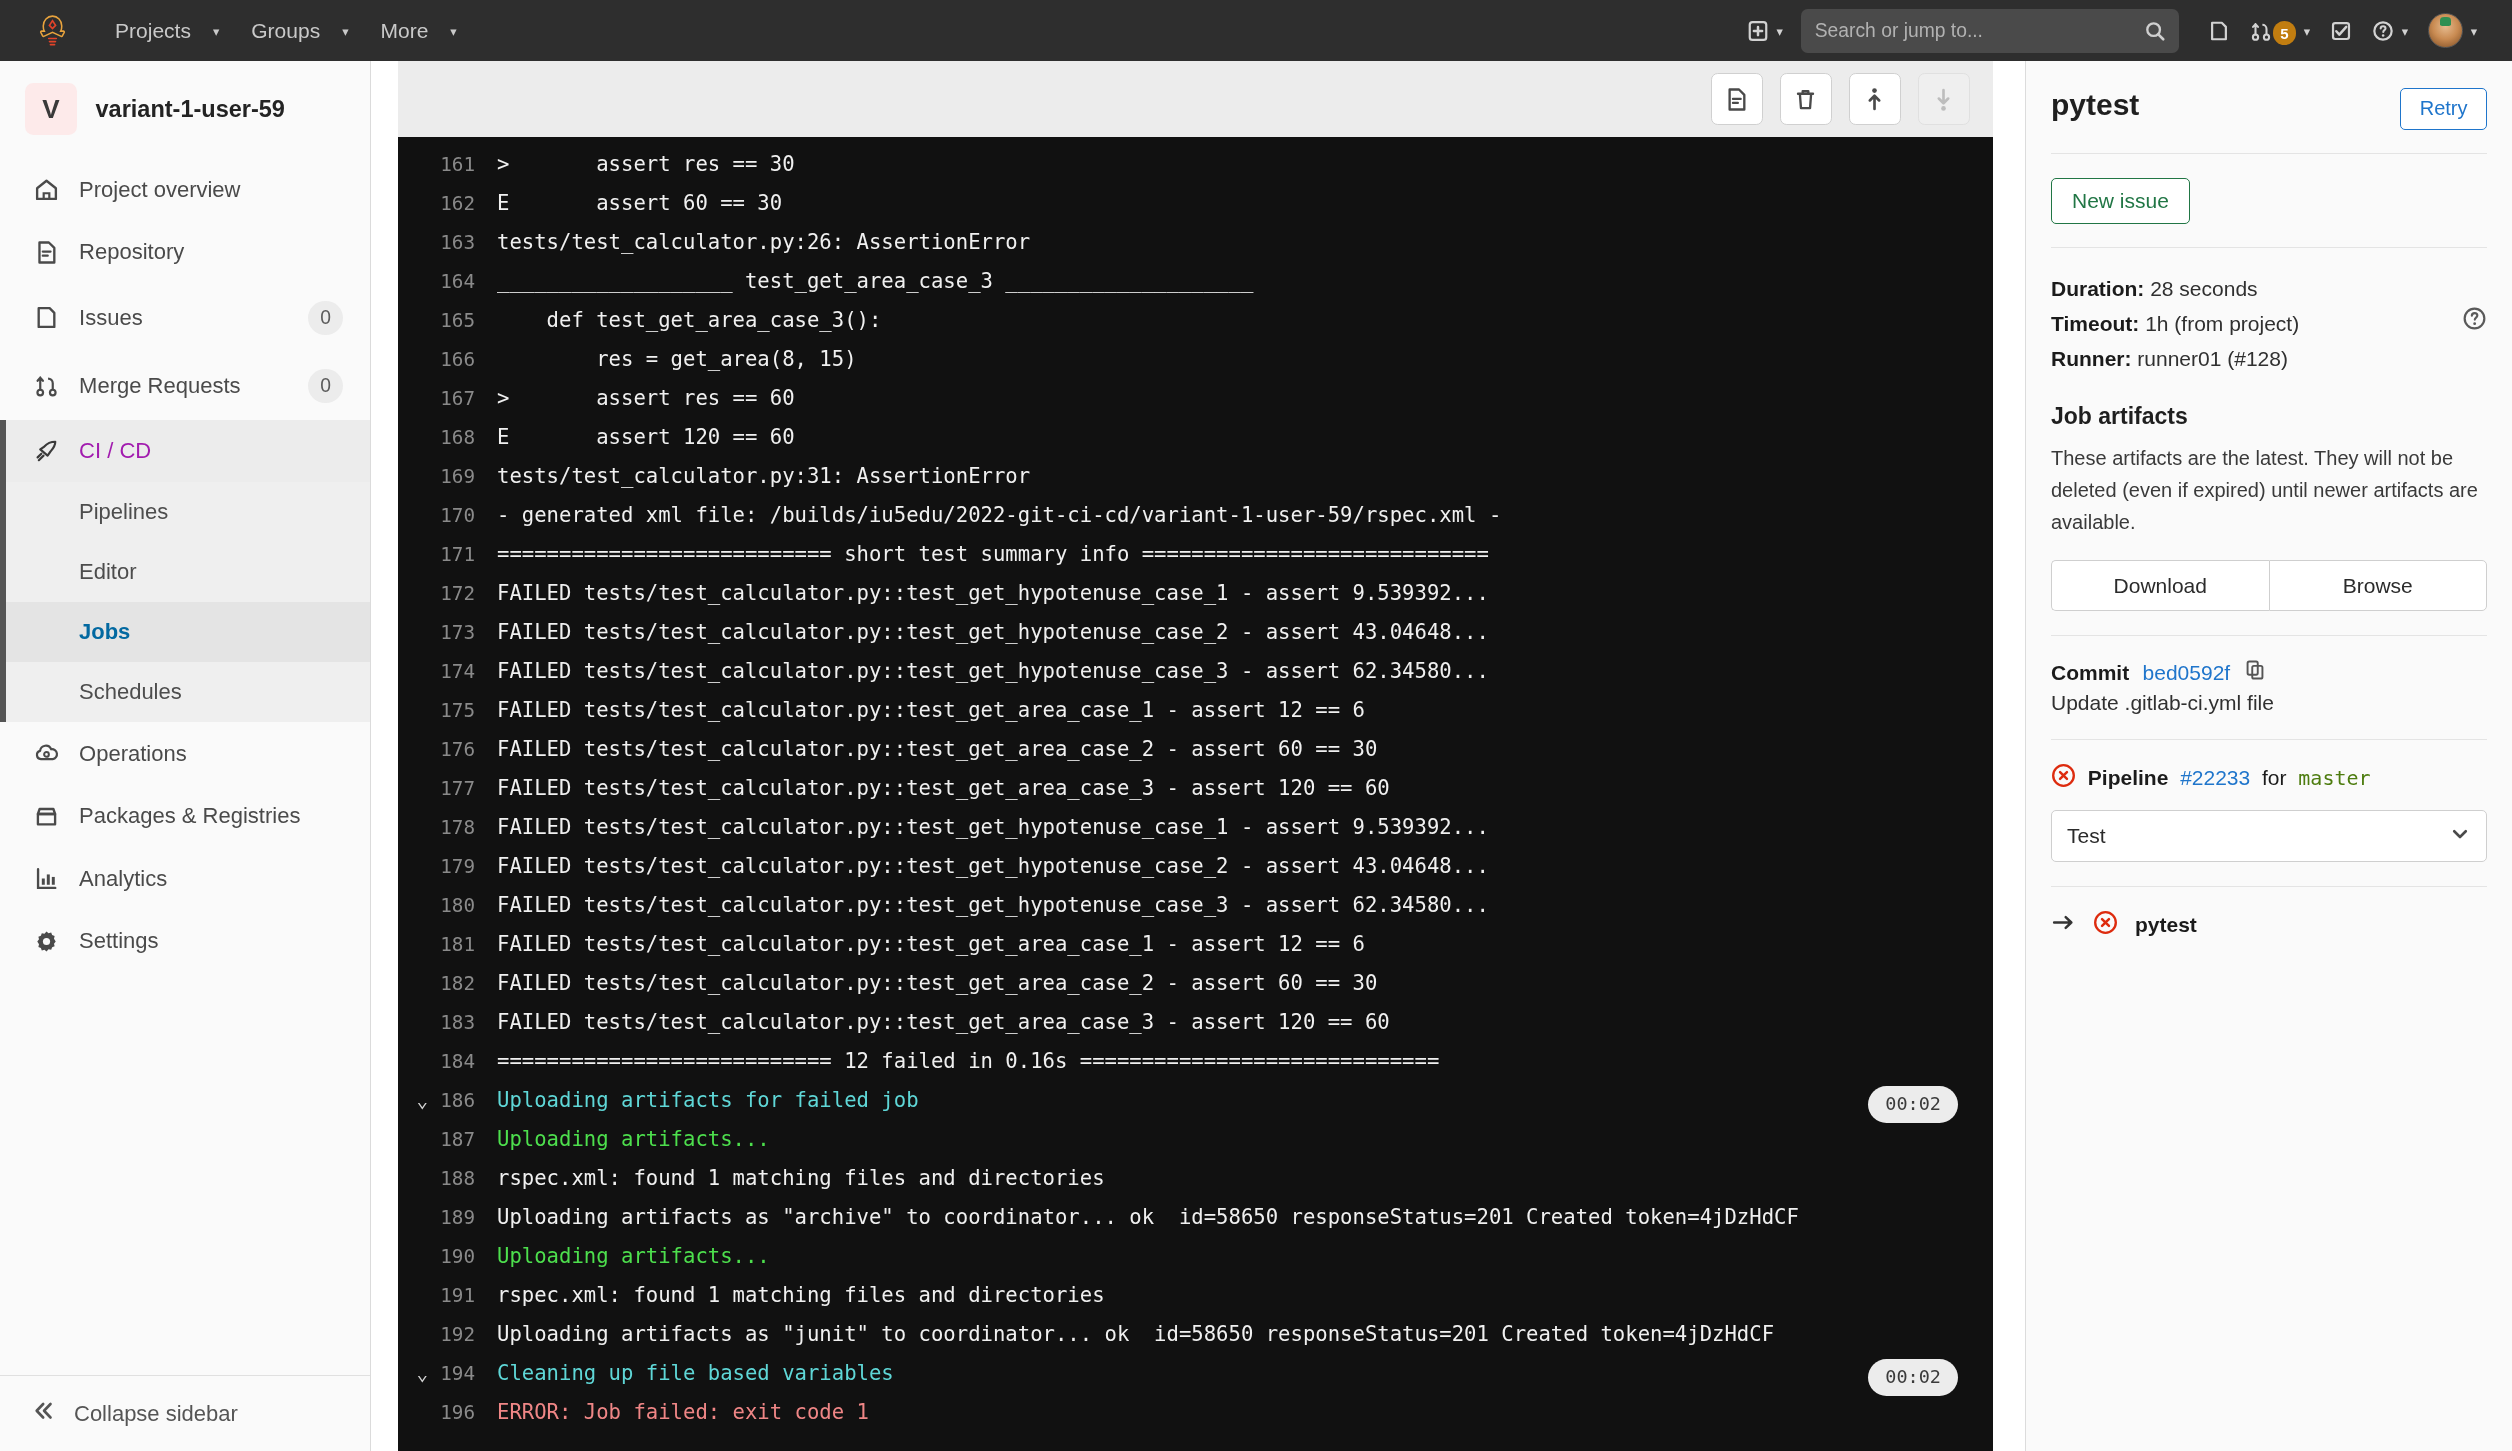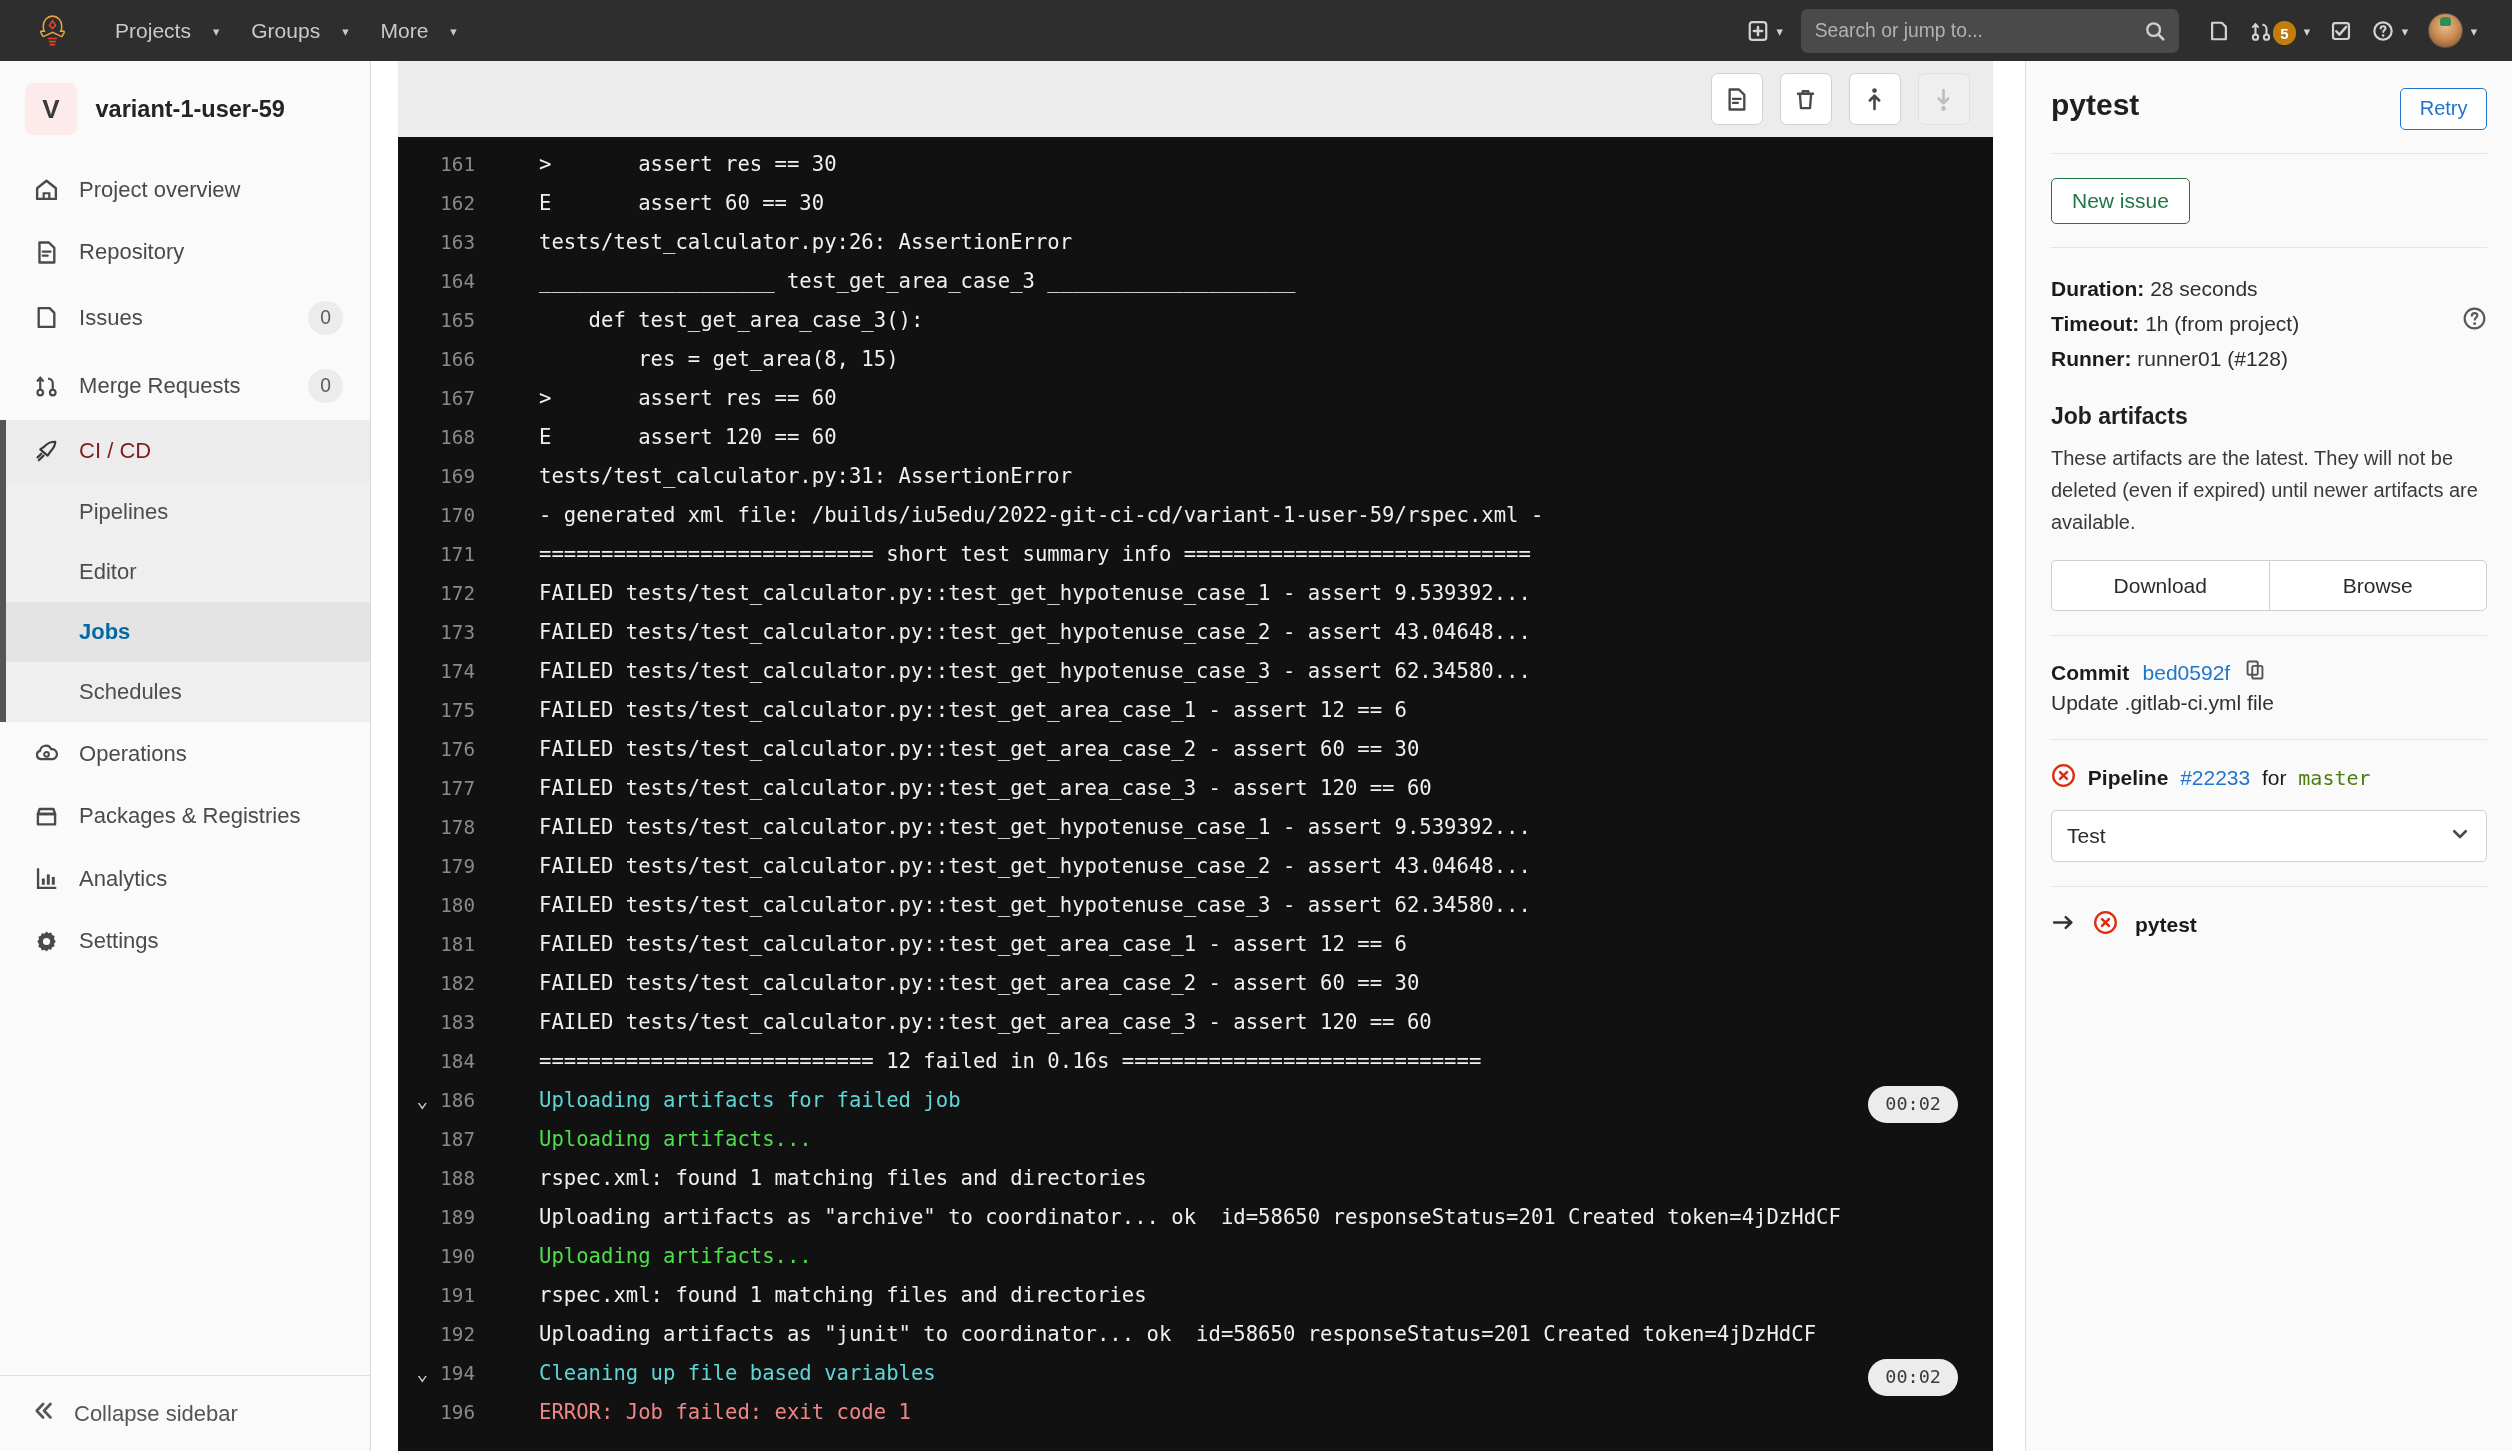--- a/index.html
+++ b/index.html
@@ -93,21 +93,21 @@
     color: #4a4a4a; font-size: 22px; position: relative;
   }
   .side-item .sicon { width: 28.6px; height: 28.6px; display:flex; align-items:center; justify-content:center; flex-shrink:0; }
   .side-item .slabel { flex: 1; white-space: nowrap; }
   .side-badge {
     background: #ececec; color: #5c5c5c; border-radius: 839px;
     min-width: 35px; height: 34px; font-size: 19.3px;
     display: flex; align-items: center; justify-content: center; padding: 0 10px;
   }
   .side-item.active {
-    background: #ececec; color: #7f1d1d; justify-content: flex-end;
+    background: #ececec; color: #a21caf; justify-content: flex-end;
   }
   .side-item.active::before {
     content: ""; position: absolute; left: 0; top: 0; bottom: 0;
     width: 5.9px; background: #555;
   }
   .subnav { background: #efefef; position: relative; }
   .subnav::before {
     content: ""; position: absolute; left: 0; top: 0; bottom: 0;
     width: 5.9px; background: #555;
   }
@@ -143,21 +143,20 @@
   .log-panel {
     flex: 1; background: #111111; overflow: hidden;
     position: relative; padding: 8.4px 0 0 0;
   }
   .log-line {
     display: flex; align-items: flex-end;
     font-family: "DejaVu Sans Mono", "Liberation Mono", monospace;
     font-size: 20.6px; line-height: 39px;
     color: #f0f0f0; white-space: pre;
     position: relative;
-    gap: 42px;
   }
   .lnum {
     width: 99px; min-width: 99px; text-align: right;
     color: #8a8a8a; padding-right: 22px; user-select: none;
     font-size: 19.3px;
   }
   .ltext { flex: 1; min-width: 0; overflow: hidden; }
   .arrow-tog {
     position: absolute; left: 18.5px; top: 0; width: 25px;
     color: #d4d4d4; font-size: 19.3px; line-height: 39px; cursor: pointer;

